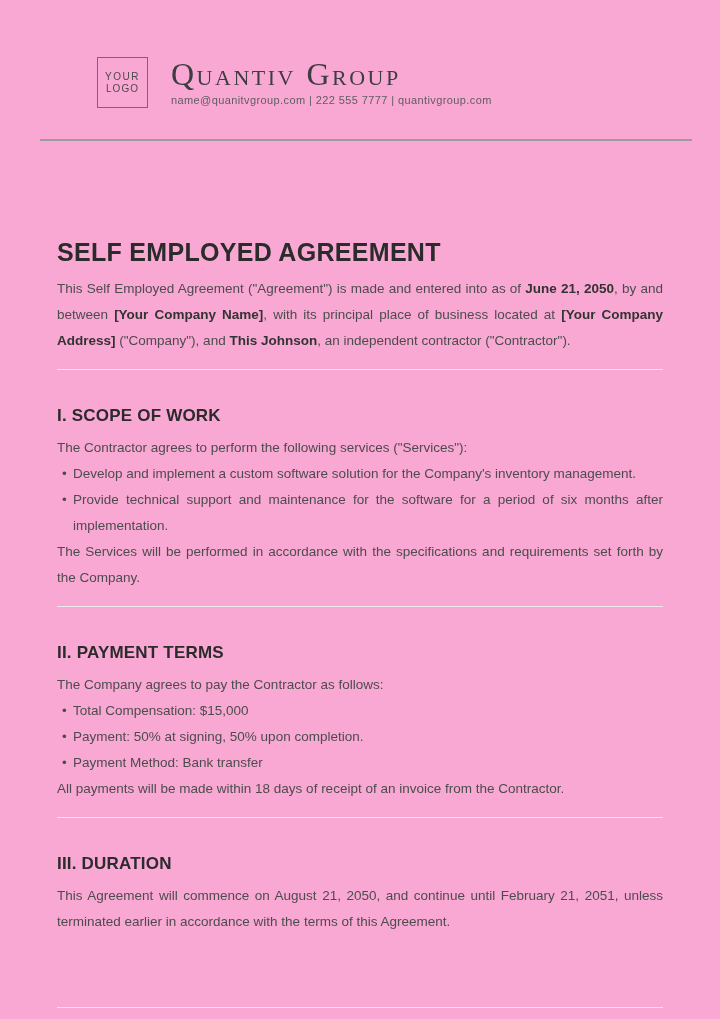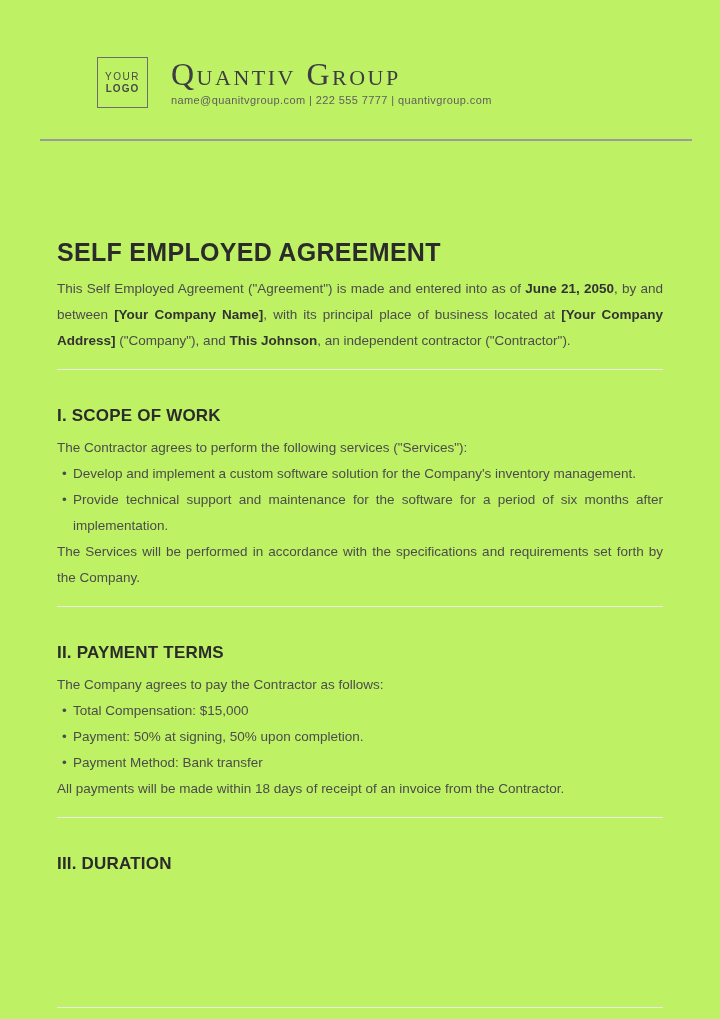--- a/index.html
+++ b/index.html
@@ -1,20 +1,20 @@
 <!DOCTYPE html>
 <html><head>
 <meta charset="utf-8">
 <style>
   html, body { margin: 0; padding: 0; background: #ffffff; }
   .page {
     position: relative;
     width: 720px;
     height: 1019px;
-    background: #bef264;
+    background: #f9a8d4;
     overflow: hidden;
     font-family: "Liberation Sans", sans-serif;
     color: #4c4c4c;
     box-sizing: border-box;
   }
 
   
   .letterhead {
     display: flex;
     align-items: flex-start;
@@ -30,21 +30,21 @@
     justify-content: center;
     align-items: center;
     flex: none;
   }
   .logo-box .logo-line {
     font-size: 10px;
     line-height: 12px;
     letter-spacing: 1.5px;
     color: #4a4a4a;
   }
-  .logo-box .logo-line.bold { font-weight: bold; letter-spacing: 1px; text-align: center; }
+  .logo-box .logo-line.bold { font-weight: normal; letter-spacing: 1px; text-align: center; }
   .brand-block { padding-top: 0; }
   .brand-name {
     font-family: "Liberation Serif", "DejaVu Serif", serif;
     font-variant: small-caps;
     font-size: 32px;
     line-height: 34px;
     letter-spacing: 2.5px;
     color: #3d3d42;
     white-space: nowrap;
   }
@@ -164,20 +164,23 @@
           <span class="para bullet-text">Payment Method: Bank transfer</span>
         </div>
         <div class="para">All payments will be made within 18 days of receipt of an invoice from the Contractor.</div>
       </div>
     </div>
 
     <div class="section-rule"></div>
 
     <div class="section">
       <div class="section-heading">III. DURATION</div>
+      <div class="section-body">
+        <div class="para">This Agreement will commence on August 21, 2050, and continue until February 21, 2051, unless terminated earlier in accordance with the terms of this Agreement.</div>
+      </div>
     </div>
 
   </div>
 
   <div class="bottom-rule-wrap">
     <div class="bottom-rule"></div>
   </div>
 
 </div>
 

